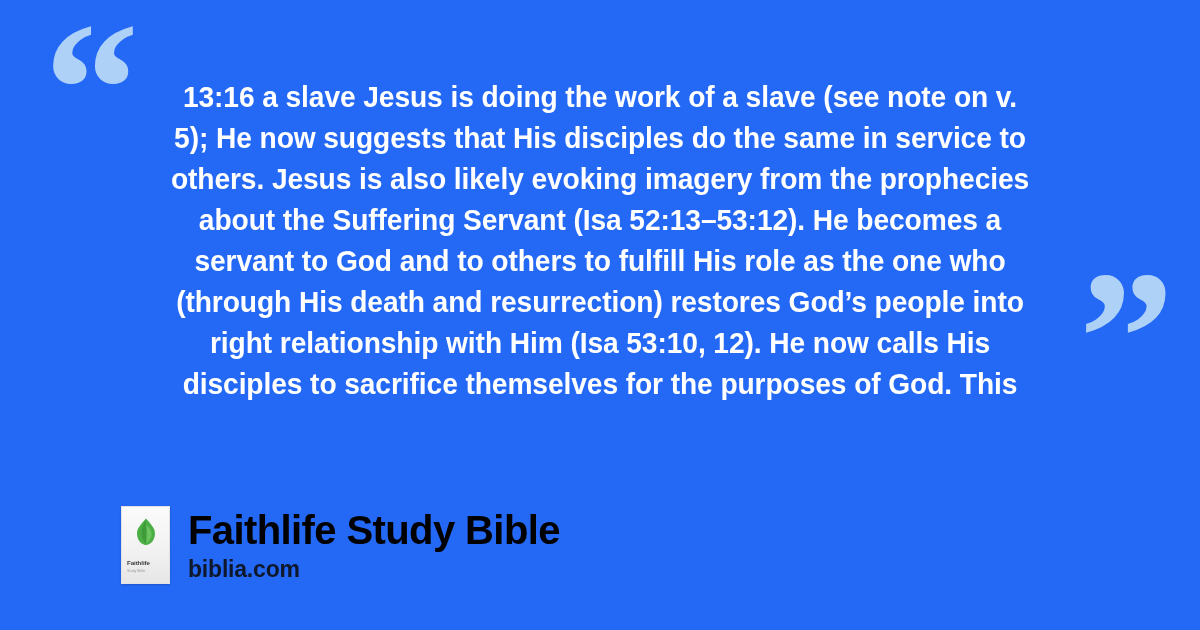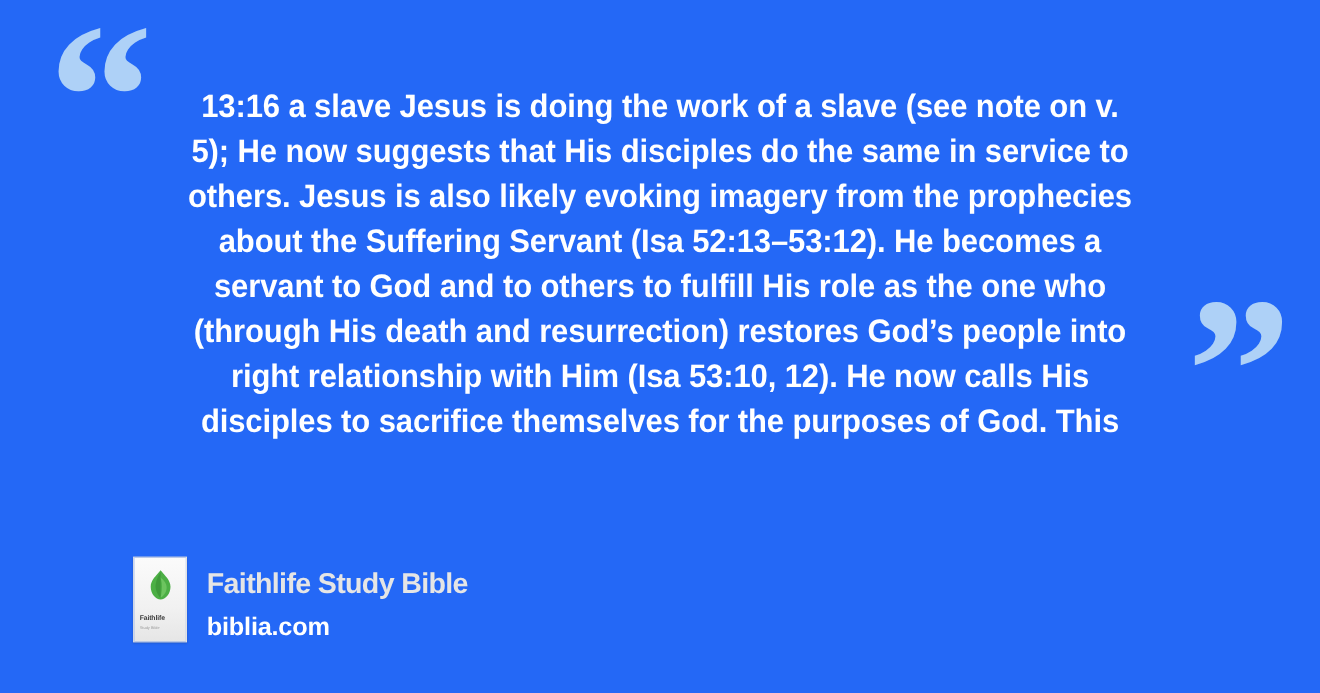--- a/index.html
+++ b/index.html
@@ -111,28 +111,28 @@
     line-height: 1;
   }
 
   .brand-text {
     margin-left: 18px;
     display: flex;
     flex-direction: column;
     justify-content: center;
   }
   .brand-title {
-    color: #e5e5e5;
-    font-size: 26px;
+    color: #000000;
+    font-size: 40px;
     font-weight: 700;
     line-height: 44px;
     letter-spacing: -0.6px;
   }
   .brand-sub {
-    color: #ffffff;
+    color: #0f172a;
     font-size: 23px;
     font-weight: 700;
     line-height: 28px;
     margin-top: 3px;
     letter-spacing: -0.2px;
   }
 </style>
 </head>
 <body>
 

